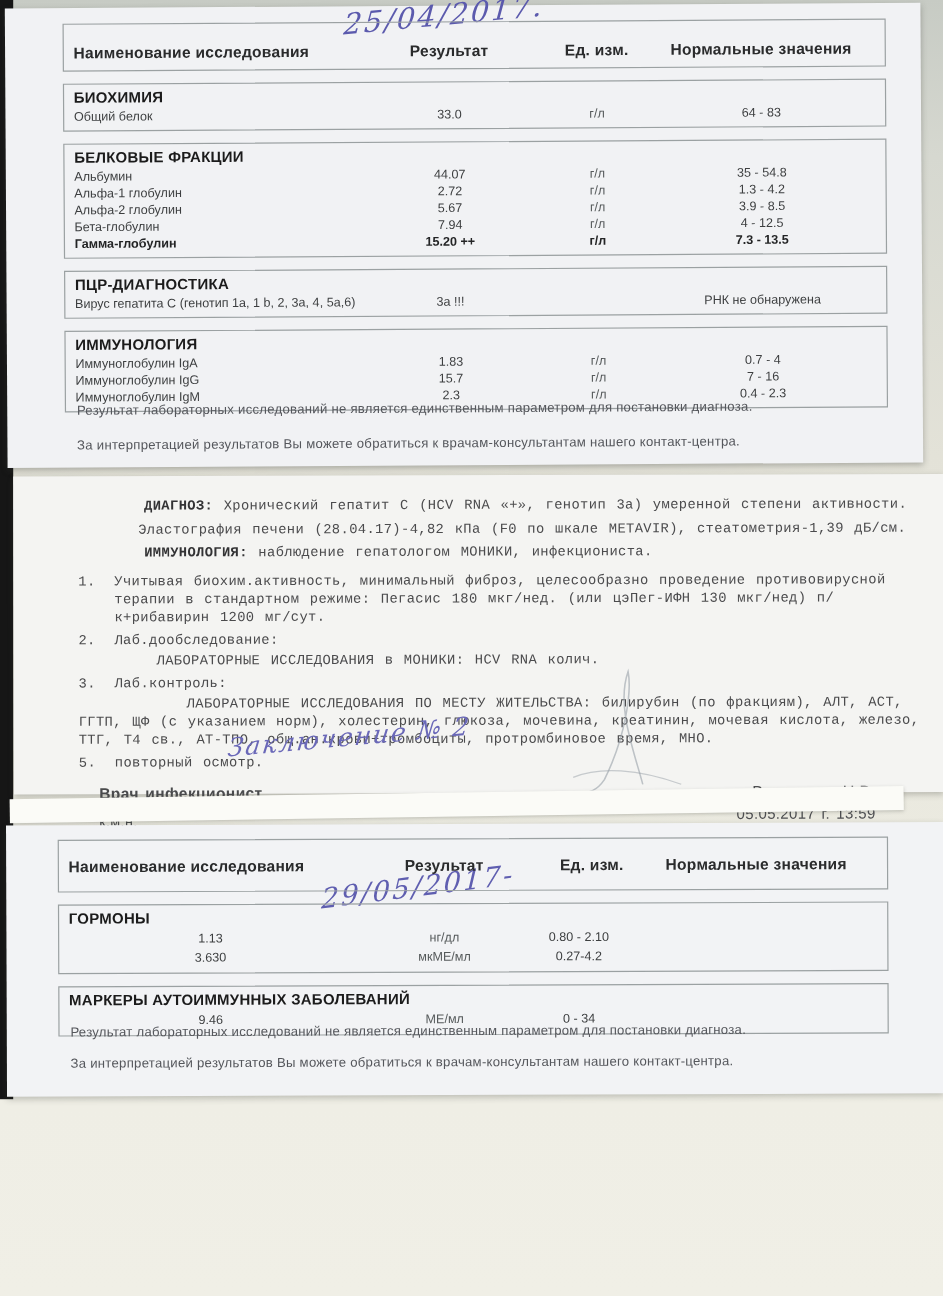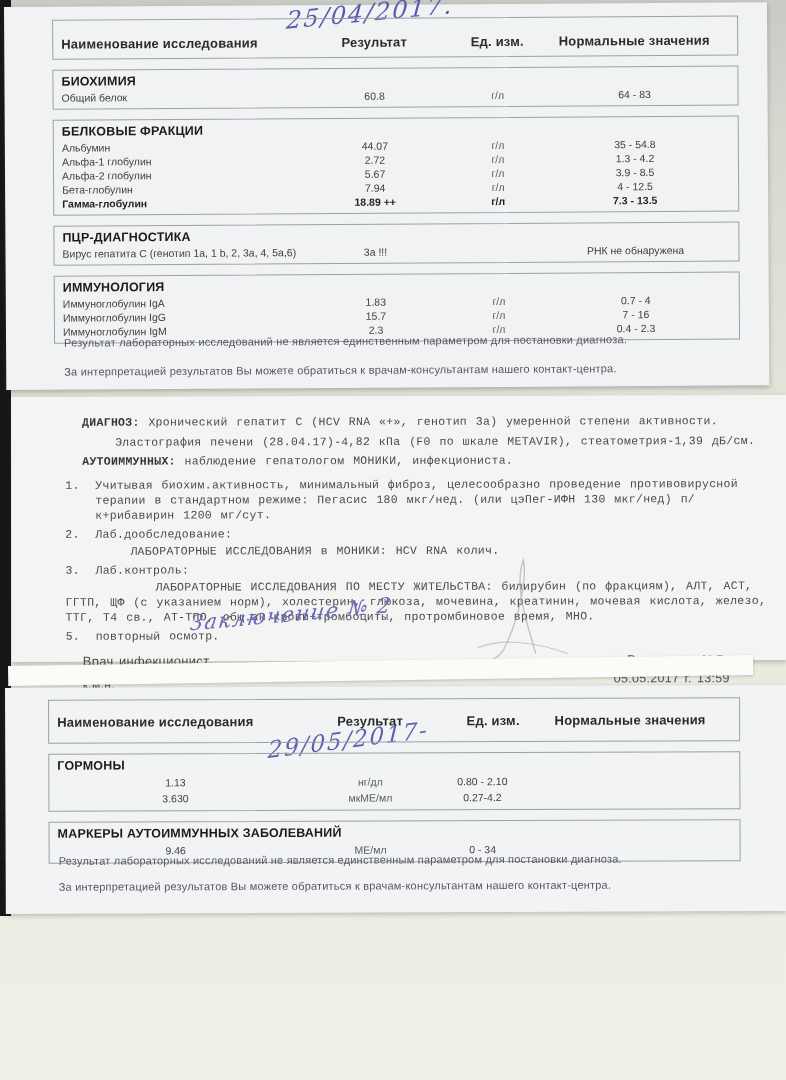--- a/index.html
+++ b/index.html
@@ -43,31 +43,31 @@
 
   
   .hw{font-family:"DejaVu Serif",serif;font-style:italic;color:#5b5aad;position:absolute;white-space:nowrap;}
   .hw-date1{left:282px;top:-6px;font-size:24px;letter-spacing:2px;transform:rotate(-5deg) skewX(-10deg);}
   .hw-date2{left:262px;top:40px;font-size:23px;letter-spacing:2px;transform:rotate(-7deg) skewX(-10deg);color:#5f5eb0;}
   .hw-note{left:178px;top:206px;font-size:21px;letter-spacing:1.5px;transform:rotate(-5deg) skewX(-12deg);color:#6a68b8;}
 
   
   .conc{position:absolute;left:54px;top:16px;width:708px;font-family:"Liberation Mono","DejaVu Sans Mono",monospace;font-size:11.5px;letter-spacing:.3px;word-spacing:1.5px;color:#4b4b4d;}
   .para{margin-left:17px;line-height:19.5px;}
-  .para .lbl{font-weight:bold;color:#333335;}
+  .para .lbl{font-weight:bold;color:#333335;margin-left:38px;}
   .para.indent2{text-indent:33px;}
   .clist{margin-top:6px;}
   .citem{display:flex;line-height:15px;margin-top:4px;}
   .cnum{width:30px;flex:0 0 30px;}
   .ctext{flex:1;}
   .csub{margin-left:35px;margin-top:2px;}
   .csub-full{line-height:15px;text-indent:90px;margin-top:2px;}
   .sig-row{display:flex;margin-left:17px;margin-top:10px;font-family:"Liberation Sans",sans-serif;color:#4a4b4d;}
   .sig-left{width:200px;}
-  .doctor-title{font-size:13px;}
+  .doctor-title{font-size:13px;font-weight:bold;}
   .doctor-degree{font-size:12px;margin-top:9px;}
   .sig-right{margin-left:auto;text-align:right;padding-right:44px;}
   .doctor-name{font-size:13.5px;color:#4e4f52;}
   .doctor-dt{font-size:12.5px;margin-top:4px;color:#4e4f52;}
   .signature{position:absolute;left:458px;top:158px;}
 </style>
 </head>
 <body>
 
 <div class="left-black"></div>
@@ -79,21 +79,21 @@
       <span class="h-name">Наименование исследования</span>
       <span class="h-result">Результат</span>
       <span class="h-unit">Ед. изм.</span>
       <span class="h-normal">Нормальные значения</span>
     </div>
   <div class="sec">
     <div class="sec-title">БИОХИМИЯ</div>
     <div class="sec-rows">
           <div class="trow">
             <div class="cell c-name">Общий белок</div>
-            <div class="cell c-result">60.8</div>
+            <div class="cell c-result">33.0</div>
             <div class="cell c-unit">г/л</div>
             <div class="cell c-normal">64 - 83</div>
           </div>
         </div>
   </div>
       <div class="sec">
     <div class="sec-title">БЕЛКОВЫЕ ФРАКЦИИ</div>
     <div class="sec-rows">
           <div class="trow">
             <div class="cell c-name">Альбумин</div>
@@ -114,21 +114,21 @@
             <div class="cell c-normal">3.9 - 8.5</div>
           </div>
           <div class="trow">
             <div class="cell c-name">Бета-глобулин</div>
             <div class="cell c-result">7.94</div>
             <div class="cell c-unit">г/л</div>
             <div class="cell c-normal">4 - 12.5</div>
           </div>
           <div class="trow bold">
             <div class="cell c-name">Гамма-глобулин</div>
-            <div class="cell c-result">18.89 ++</div>
+            <div class="cell c-result">15.20 ++</div>
             <div class="cell c-unit">г/л</div>
             <div class="cell c-normal">7.3 - 13.5</div>
           </div>
         </div>
   </div>
       <div class="sec">
     <div class="sec-title">ПЦР-ДИАГНОСТИКА</div>
     <div class="sec-rows">
           <div class="trow">
             <div class="cell c-name">Вирус гепатита С (генотип 1a, 1 b, 2, 3a, 4, 5a,6)</div>
@@ -163,21 +163,21 @@
   </div>
     </div>
   <div class="footnote fn1a">Результат лабораторных исследований не является единственным параметром для постановки диагноза.</div>
   <div class="footnote fn1b">За интерпретацией результатов Вы можете обратиться к врачам-консультантам нашего контакт-центра.</div>
 </div>
 
 <div class="sheet sheet2">
   <div class="conc">
     <div class="para"><span class="lbl">ДИАГНОЗ:</span><span> Хронический гепатит С (HCV RNA «+», генотип 3а) умеренной степени активности.</span></div>
     <div class="para indent2">Эластография печени (28.04.17)-4,82 кПа (F0 по шкале METAVIR), стеатометрия-1,39 дБ/см.</div>
-    <div class="para"><span class="lbl">АУТОИММУННЫХ:</span><span> наблюдение гепатологом МОНИКИ, инфекциониста.</span></div>
+    <div class="para"><span class="lbl">ИММУНОЛОГИЯ:</span><span> наблюдение гепатологом МОНИКИ, инфекциониста.</span></div>
     <div class="clist">
         <div class="citem">
           <span class="cnum">1.</span>
           <div class="ctext">Учитывая биохим.активность, минимальный фиброз, целесообразно проведение противовирусной терапии в стандартном режиме: Пегасис 180 мкг/нед. (или цэПег-ИФН 130 мкг/нед) п/к+рибавирин 1200 мг/сут.</div>
         </div>
         <div class="citem">
           <span class="cnum">2.</span>
           <div class="ctext">Лаб.дообследование:<div class="csub">ЛАБОРАТОРНЫЕ ИССЛЕДОВАНИЯ в МОНИКИ: HCV RNA колич.</div></div>
         </div>
         <div class="citem">

